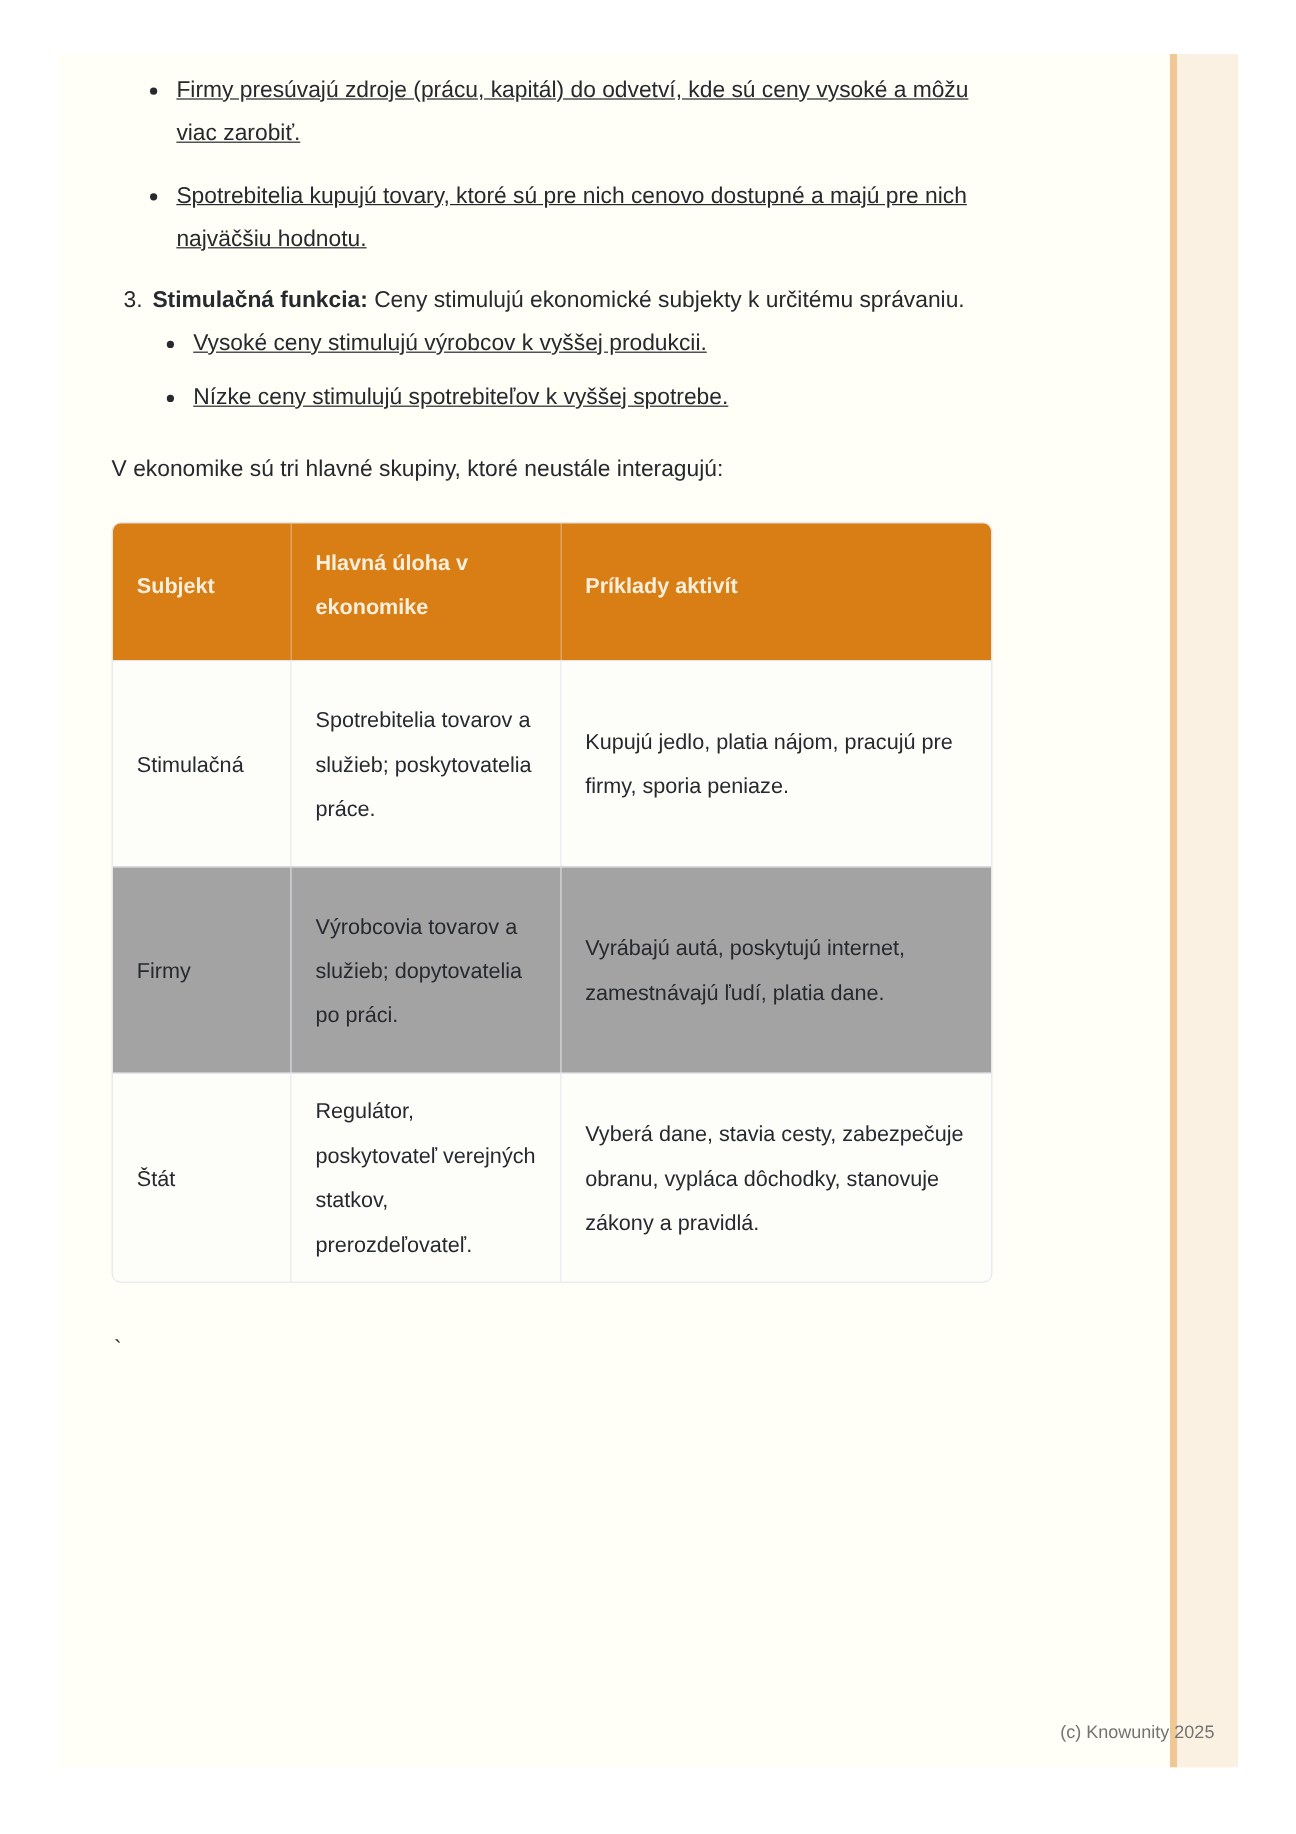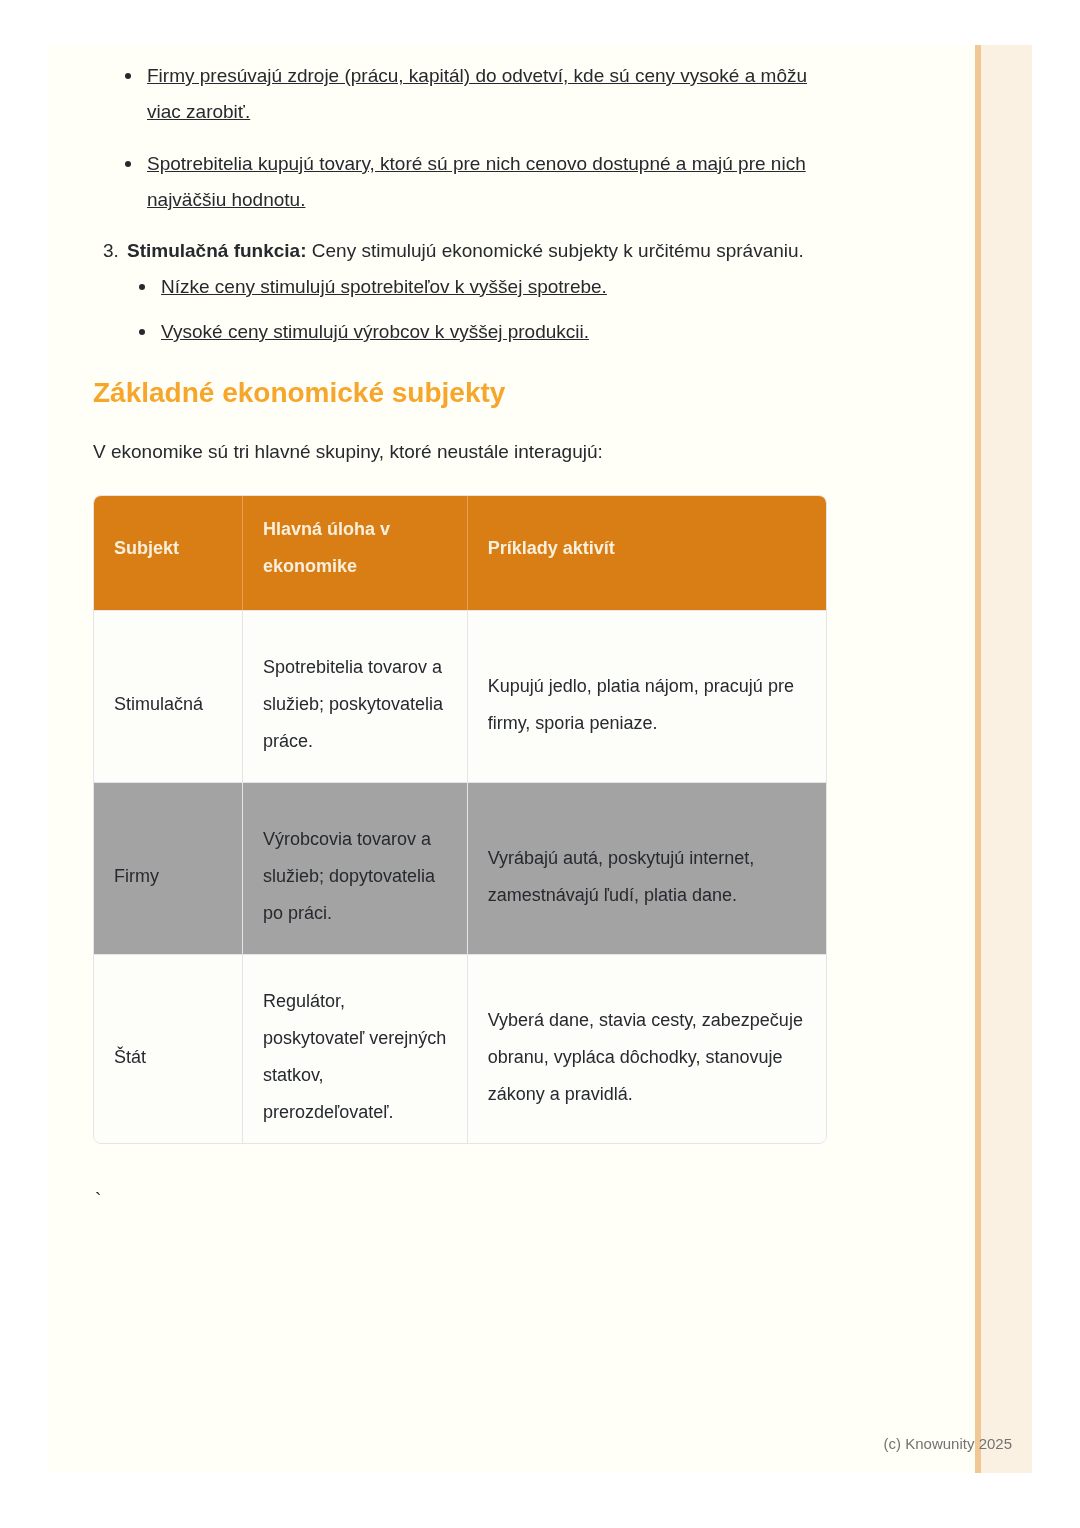--- a/index.html
+++ b/index.html
@@ -86,21 +86,21 @@
     text-align: left;
     vertical-align: middle;
     padding: 15px 16px 25px 20px;
     height: 104px;
     border-right: 1px solid #e2b askew;
   }
   .subjects-table th { border-right: 1px solid rgba(255,255,255,0.28); }
   .subjects-table th:last-child { border-right: none; }
   .subjects-table td {
     vertical-align: middle;
-    padding: 28px 16px 12px 20px;
+    padding: 13px 16px 12px 20px;
     border-top: 1px solid #e3e5e9;
     border-right: 1px solid #e3e5e9;
   }
   .subjects-table td:last-child { border-right: none; }
   .subjects-table tr.row-odd td { background: #fdfdfa; }
   .subjects-table tr.row-even td { background: #a3a3a3; }
   .col-subject { width: 149px; }
   .col-role { width: 225px; }
   .col-examples { width: 359px; }
   .cell-tall { height: 172px; }
@@ -144,29 +144,28 @@
     <div class="numbered-item">
       <span class="num">3.</span>
       <div class="num-body">
         <span class="bold-lead">Stimulačná funkcia:</span><span> Ceny stimulujú ekonomické subjekty k určitému správaniu.</span>
       </div>
     </div>
 
     <ul class="sub-list">
       <li class="bullet-item">
         <span class="bullet"></span>
-        <span>Nízke ceny stimulujú spotrebiteľov k vyššej spotrebe.</span>
+        <span>Vysoké ceny stimulujú výrobcov k vyššej produkcii.</span>
       </li>
       <li class="bullet-item">
         <span class="bullet"></span>
-        <span>Vysoké ceny stimulujú výrobcov k vyššej produkcii.</span>
+        <span>Nízke ceny stimulujú spotrebiteľov k vyššej spotrebe.</span>
       </li>
     </ul>
 
-    <h1 class="section-heading">Základné ekonomické subjekty</h1>
 
     <p class="intro">V ekonomike sú tri hlavné skupiny, ktoré neustále interagujú:</p>
 
     <table class="subjects-table">
       <thead>
         <tr>
           <th class="col-subject">Subjekt</th>
           <th class="col-role">Hlavná úloha v ekonomike</th>
           <th class="col-examples">Príklady aktivít</th>
         </tr>

